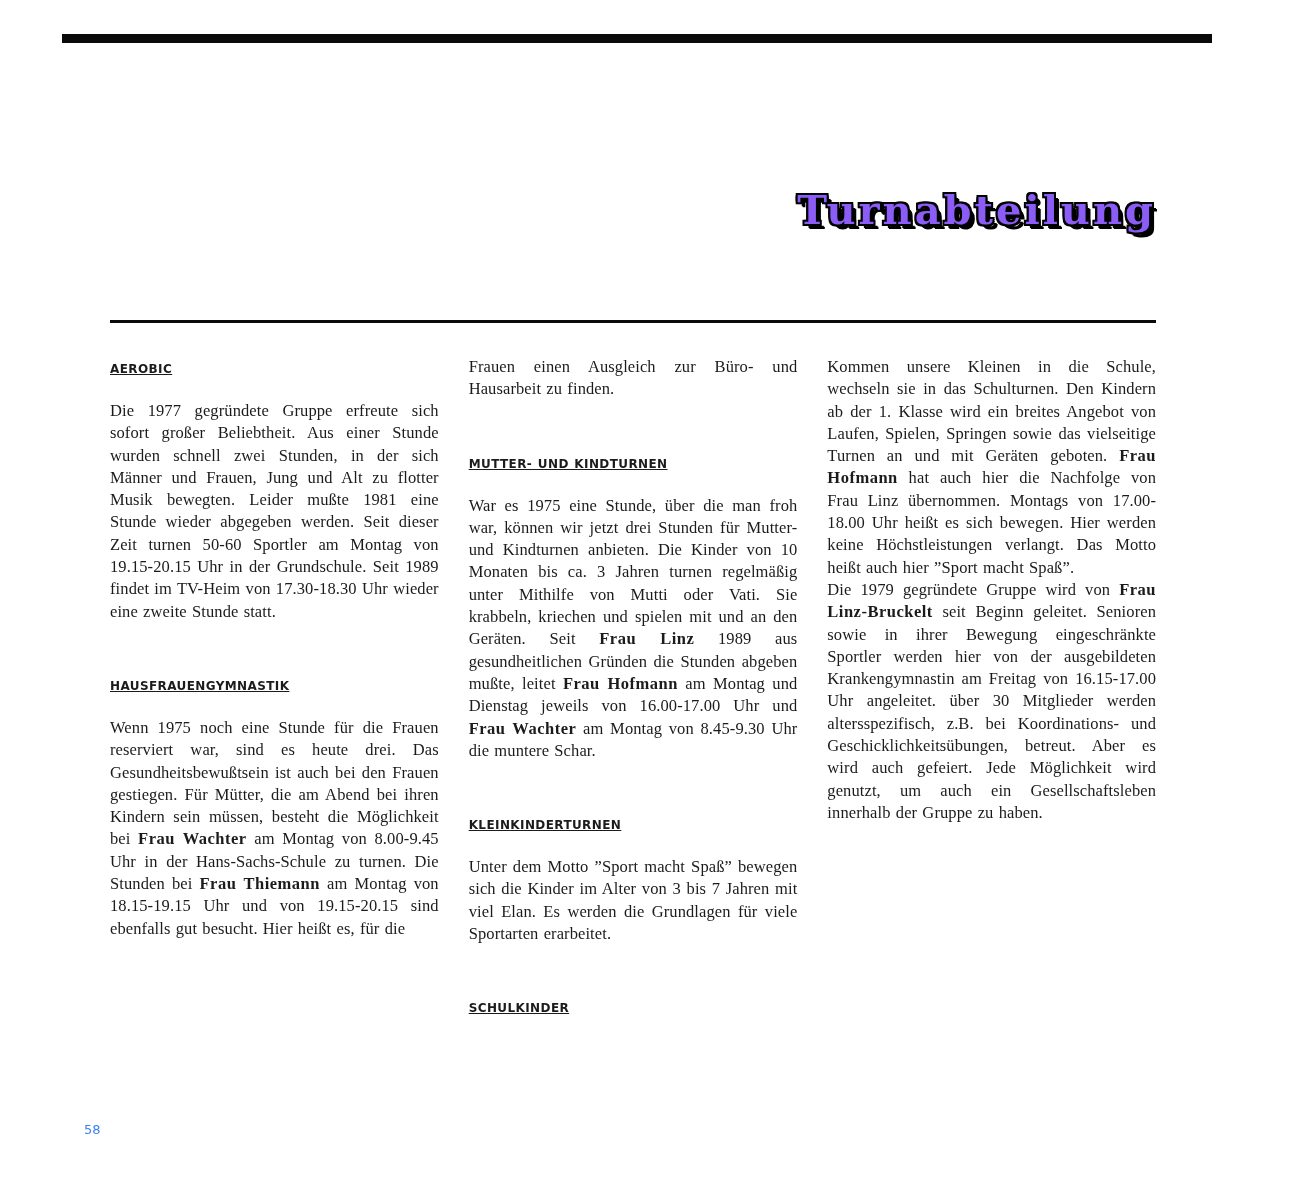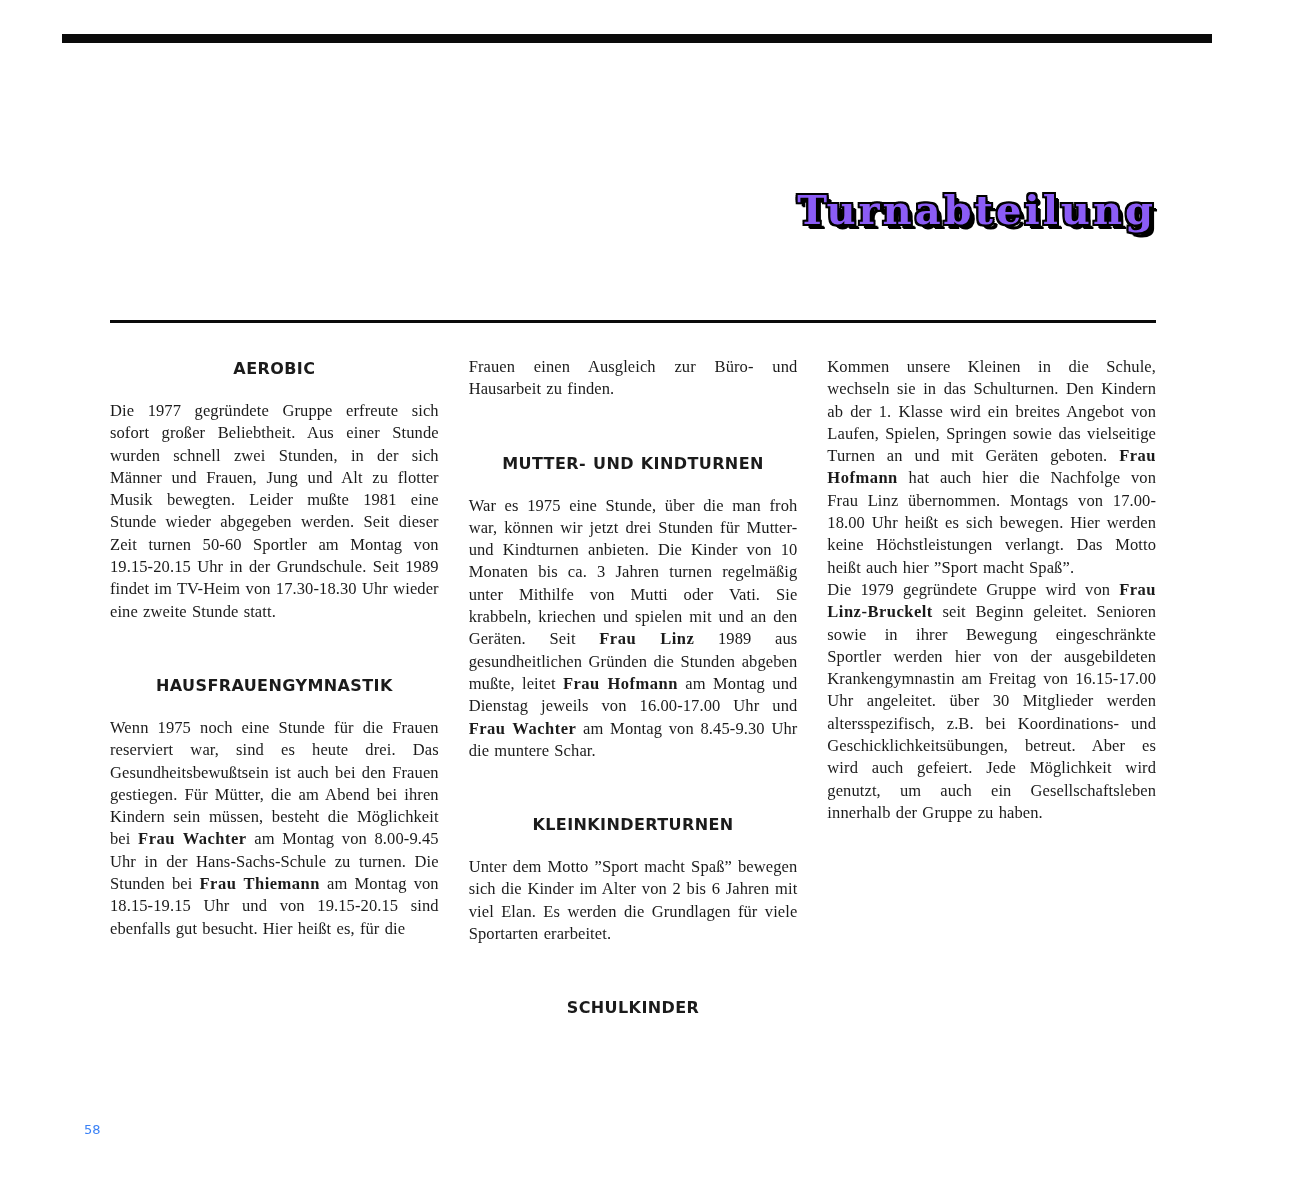--- a/index.html
+++ b/index.html
@@ -60,26 +60,27 @@
   .col {
     flex: 1 1 0;
     font-size: 16.5px;
     line-height: 22.3px;
     text-align: justify;
     letter-spacing: 0.1px;
     word-spacing: 1px;
   }
 
   .col h2 {
-    font-size: 16px;
+    font-size: 12px;
     line-height: 22px;
     font-weight: bold;
     letter-spacing: 0.4px;
     margin: 52px 0 20px 0;
-    text-align: center;
+    text-align: left;
+    text-decoration: underline;
   }
   .col h2.first { margin-top: 2px; }
 
   .col p { margin: 0; font-family: Liberation Serif, serif; }
 
   .run-bold {
     font-weight: bold;
     letter-spacing: 0.5px;
   }
 
@@ -107,21 +108,21 @@
     <p><span>Die 1977 gegründete Gruppe erfreute sich sofort großer Beliebtheit. Aus einer Stunde wurden schnell zwei Stunden, in der sich Männer und Frauen, Jung und Alt zu flotter Musik bewegten. Leider mußte 1981 eine Stunde wieder abgegeben werden. Seit dieser Zeit turnen 50-60 Sportler am Montag von 19.15-20.15 Uhr in der Grundschule. Seit 1989 findet im TV-Heim von 17.30-18.30 Uhr wieder eine zweite Stunde statt.</span></p>
     <h2>HAUSFRAUENGYMNASTIK</h2>
     <p><span>Wenn 1975 noch eine Stunde für die Frauen reserviert war, sind es heute drei. Das Gesundheitsbewußtsein ist auch bei den Frauen gestiegen. Für Mütter, die am Abend bei ihren Kindern sein müssen, besteht die Möglichkeit bei </span><span class="run-bold">Frau Wachter</span><span> am Montag von 8.00-9.45 Uhr in der Hans-Sachs-Schule zu turnen. Die Stunden bei </span><span class="run-bold">Frau Thiemann</span><span> am Montag von 18.15-19.15 Uhr und von 19.15-20.15 sind ebenfalls gut besucht. Hier heißt es, für die</span></p>
   </div>
 
   <div class="col">
     <p><span>Frauen einen Ausgleich zur Büro- und Hausarbeit zu finden.</span></p>
     <h2>MUTTER- UND KINDTURNEN</h2>
     <p><span>War es 1975 eine Stunde, über die man froh war, können wir jetzt drei Stunden für Mutter- und Kindturnen anbieten. Die Kinder von 10 Monaten bis ca. 3 Jahren turnen regelmäßig unter Mithilfe von Mutti oder Vati. Sie krabbeln, kriechen und spielen mit und an den Geräten. Seit </span><span class="run-bold">Frau Linz</span><span> 1989 aus gesundheitlichen Gründen die Stunden abgeben mußte, leitet </span><span class="run-bold">Frau Hofmann</span><span> am Montag und Dienstag jeweils von 16.00-17.00 Uhr und </span><span class="run-bold">Frau Wachter</span><span> am Montag von 8.45-9.30 Uhr die muntere Schar.</span></p>
     <h2>KLEINKINDERTURNEN</h2>
-    <p><span>Unter dem Motto ”Sport macht Spaß” bewegen sich die Kinder im Alter von 2 bis 6 Jahren mit viel Elan. Es werden die Grundlagen für viele Sportarten erarbeitet.</span></p>
+    <p><span>Unter dem Motto ”Sport macht Spaß” bewegen sich die Kinder im Alter von 3 bis 7 Jahren mit viel Elan. Es werden die Grundlagen für viele Sportarten erarbeitet.</span></p>
     <h2>SCHULKINDER</h2>
   </div>
 
   <div class="col">
     <p><span>Kommen unsere Kleinen in die Schule, wechseln sie in das Schulturnen. Den Kindern ab der 1. Klasse wird ein breites Angebot von Laufen, Spielen, Springen sowie das vielseitige Turnen an und mit Geräten geboten. </span><span class="run-bold">Frau Hofmann</span><span> hat auch hier die Nachfolge von Frau Linz übernommen. Montags von 17.00-18.00 Uhr heißt es sich bewegen. Hier werden keine Höchstleistungen verlangt. Das Motto heißt auch hier ”Sport macht Spaß”.</span></p>
     <p><span>Die 1979 gegründete Gruppe wird von </span><span class="run-bold">Frau Linz-Bruckelt</span><span> seit Beginn geleitet. Senioren sowie in ihrer Bewegung eingeschränkte Sportler werden hier von der ausgebildeten Krankengymnastin am Freitag von 16.15-17.00 Uhr angeleitet. über 30 Mitglieder werden altersspezifisch, z.B. bei Koordinations- und Geschicklichkeitsübungen, betreut. Aber es wird auch gefeiert. Jede Möglichkeit wird genutzt, um auch ein Gesellschaftsleben innerhalb der Gruppe zu haben.</span></p>
   </div>
 
 </div>
 

